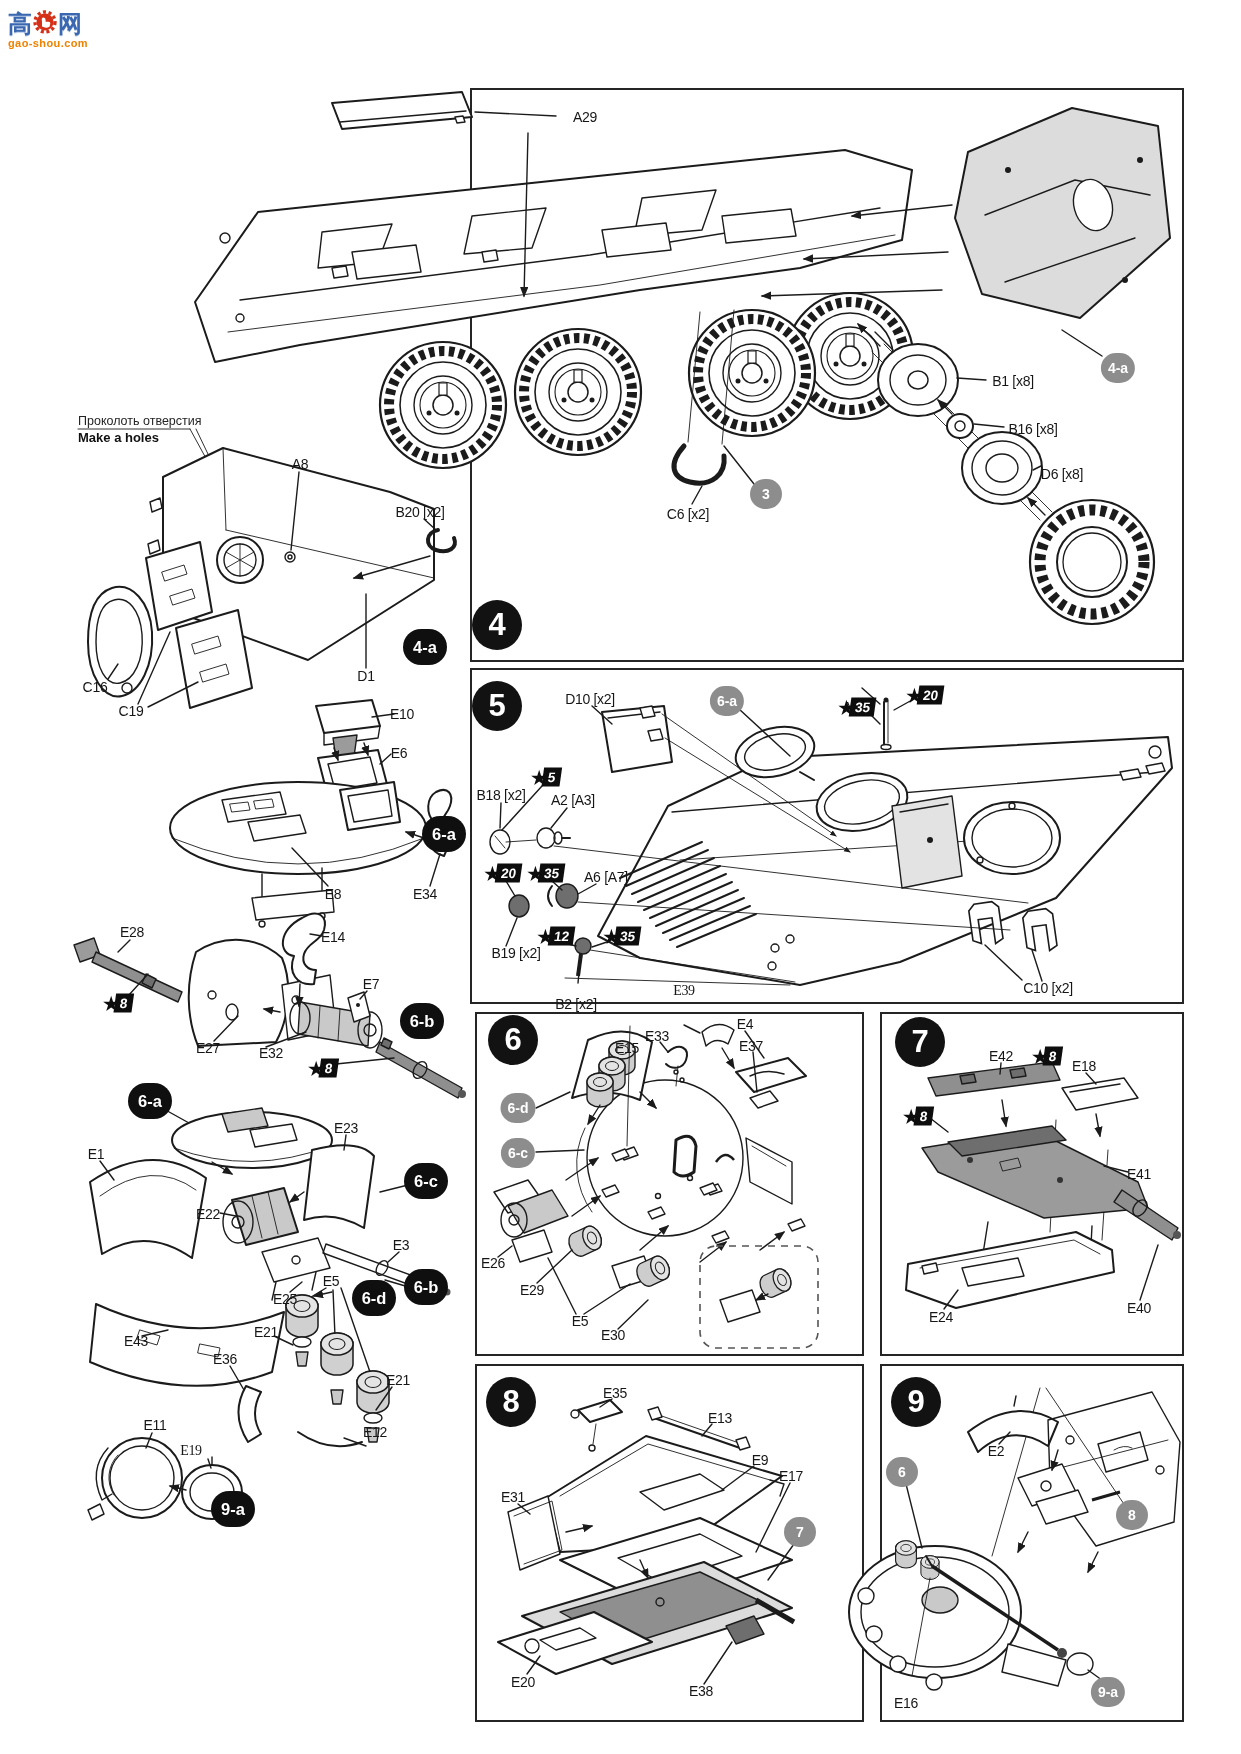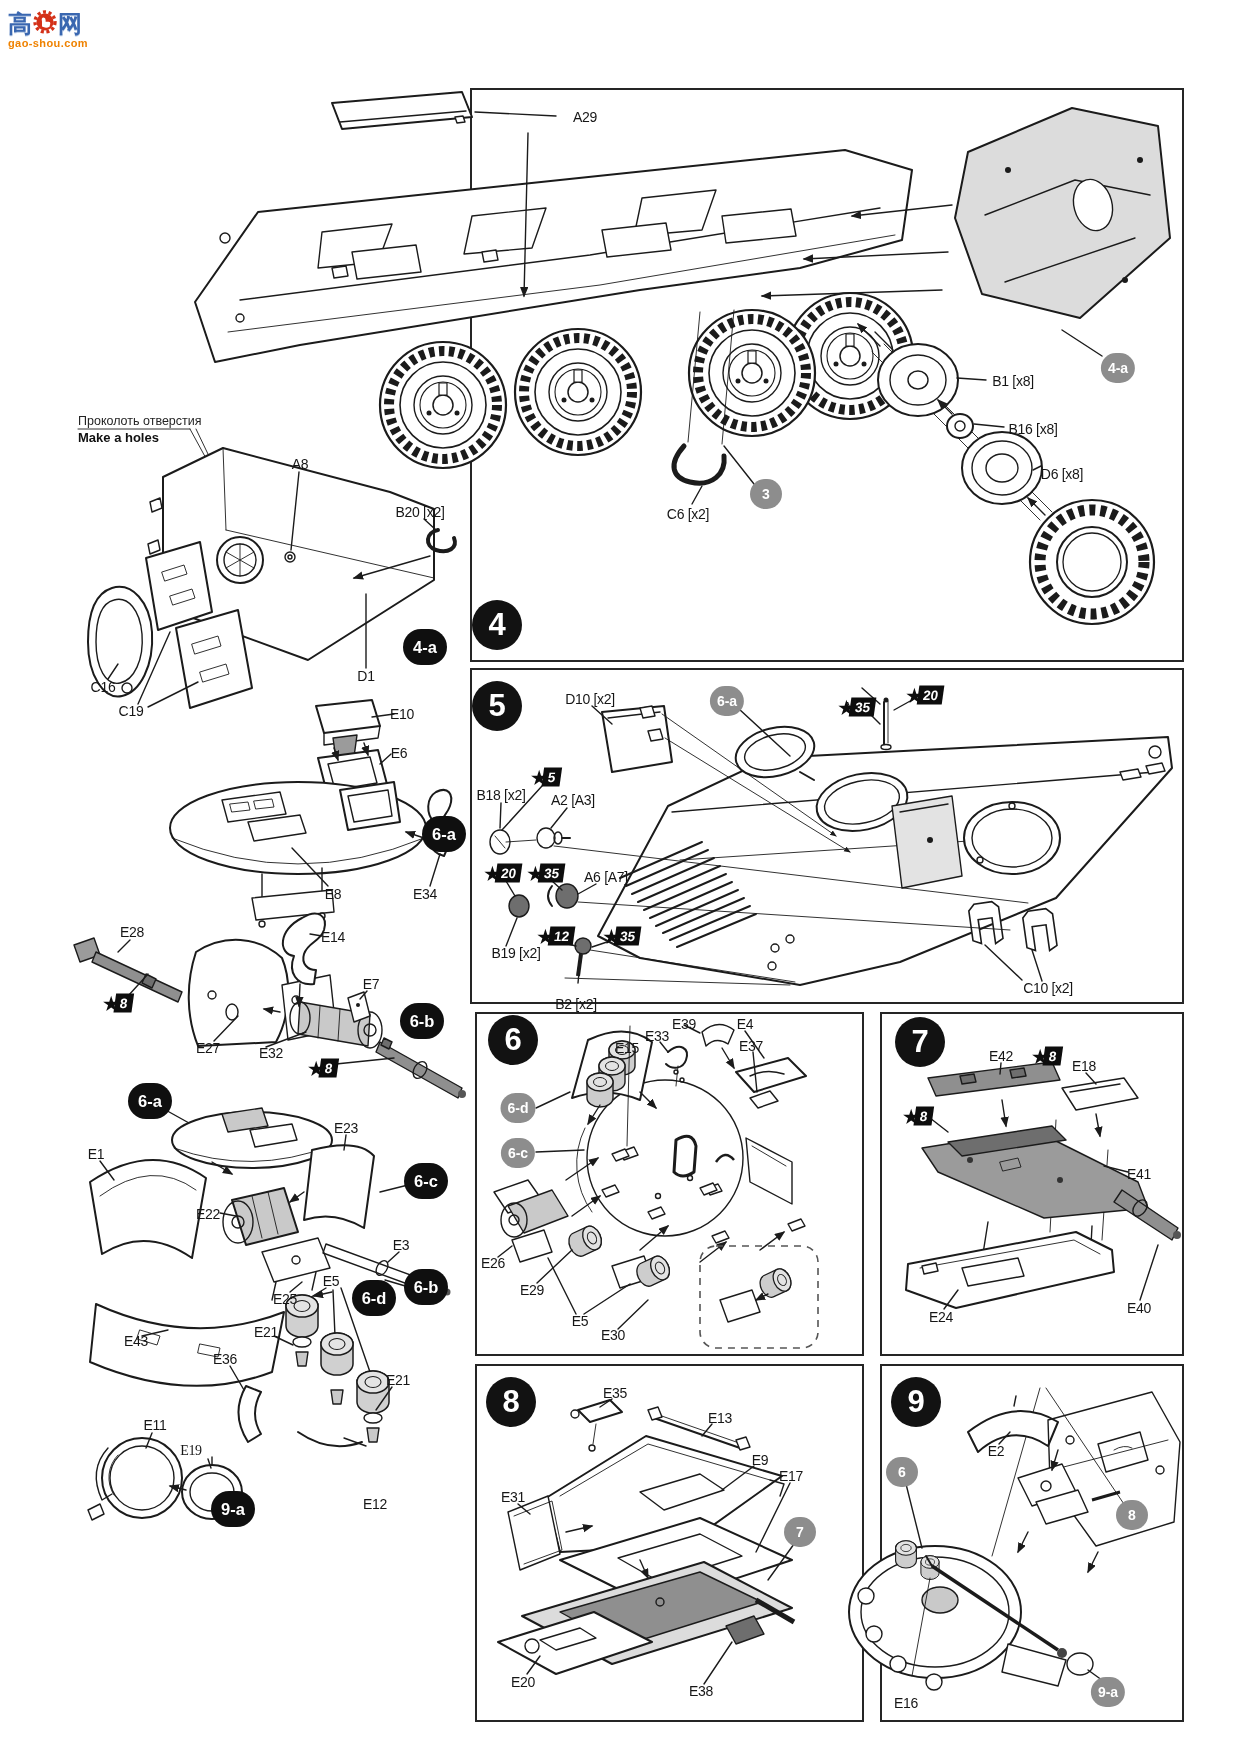--- a/index.html
+++ b/index.html
@@ -600,21 +600,21 @@
       <div class="ann part" style="left: 1013px; top: 381px;">B1 [x8]</div>
       <div class="ann part" style="left: 1033px; top: 429px;">B16 [x8]</div>
       <div class="ann part" style="left: 1062px; top: 474px;">D6 [x8]</div>
       <div class="ann part" style="left: 688px; top: 514px;">C6 [x2]</div>
       <div class="ann subg" style="left: 766px; top: 494px;">3</div>
       <div class="ann noteru aleft" style="left: 78px; top: 421px;">Проколоть отверстия</div>
       <div class="ann noteen aleft" style="left: 78px; top: 437px;">Make a holes</div>
       <div class="ann part" style="left: 300px; top: 464px;">A8</div>
       <div class="ann part" style="left: 420px; top: 512px;">B20 [x2]</div>
       <div class="ann subb" style="left: 425px; top: 647px;">4-a</div>
-      <div class="ann part" style="left: 103px; top: 687px;">C16</div>
+      <div class="ann part" style="left: 95px; top: 687px;">C16</div>
       <div class="ann part" style="left: 131px; top: 711px;">C19</div>
       <div class="ann part" style="left: 366px; top: 676px;">D1</div>
       <div class="ann part" style="left: 402px; top: 714px;">E10</div>
       <div class="ann part" style="left: 399px; top: 753px;">E6</div>
       <div class="ann subb" style="left: 444px; top: 834px;">6-a</div>
       <div class="ann part" style="left: 333px; top: 894px;">E8</div>
       <div class="ann part" style="left: 425px; top: 894px;">E34</div>
       <div class="ann part" style="left: 132px; top: 932px;">E28</div>
       <div class="ann part" style="left: 333px; top: 937px;">E14</div>
       <div class="ann part" style="left: 371px; top: 984px;">E7</div>
@@ -636,21 +636,21 @@
       <div class="ann part" style="left: 208px; top: 1214px;">E22</div>
       <div class="ann part" style="left: 401px; top: 1245px;">E3</div>
       <div class="ann subb" style="left: 426px; top: 1287px;">6-b</div>
       <div class="ann part" style="left: 285px; top: 1299px;">E25</div>
       <div class="ann part" style="left: 136px; top: 1341px;">E43</div>
       <div class="ann part" style="left: 331px; top: 1281px;">E5</div>
       <div class="ann subb" style="left: 374px; top: 1298px;">6-d</div>
       <div class="ann part" style="left: 266px; top: 1332px;">E21</div>
       <div class="ann part" style="left: 225px; top: 1359px;">E36</div>
       <div class="ann part" style="left: 398px; top: 1380px;">E21</div>
-      <div class="ann part" style="left: 375px; top: 1504px;">E12</div>
+      <div class="ann part" style="left: 375px; top: 1432px;">E12</div>
       <div class="ann part" style="left: 155px; top: 1425px;">E11</div>
       <div class="ann part" style="left: 191px; top: 1451px; font-family: Liberation Serif, serif;">E19</div>
       <div class="ann subb" style="left: 233px; top: 1509px;">9-a</div>
       <div class="ann part" style="left: 590px; top: 699px;">D10 [x2]</div>
       <div class="ann subg" style="left: 727px; top: 701px;">6-a</div>
       <div class="ann part" style="left: 851px; top: 683px; margin-top: 24px;">A4</div>
       <div class="ann star" style="left: 924px; top: 695px;">
         <span class="sg">★</span>
         <span class="sn">20</span>
       </div>
@@ -678,21 +678,21 @@
         <span class="sn">12</span>
       </div>
       <div class="ann star" style="left: 621px; top: 936px;">
         <span class="sg">★</span>
         <span class="sn">35</span>
       </div>
       <div class="ann part" style="left: 504px; top: 953px; padding-left: 24px;">B19 [x2]</div>
       <div class="ann part" style="left: 576px; top: 1004px; text-align: center;">B2 [x2]</div>
       <div class="ann part" style="left: 1048px; top: 988px;">C10 [x2]</div>
       <div class="ann part" style="left: 627px; top: 1020px; margin-top: 28px;">E15</div>
-      <div class="ann part" style="left: 684px; top: 1024px;">E39</div>
+      <div class="ann part" style="left: 684px; top: 991px; font-family: Liberation Serif, serif;">E39</div>
       <div class="ann part" style="left: 657px; top: 1036px;">E33</div>
       <div class="ann part" style="left: 745px; top: 1024px;">E4</div>
       <div class="ann part" style="left: 751px; top: 1046px;">E37</div>
       <div class="ann subg" style="left: 518px; top: 1108px;">6-d</div>
       <div class="ann subg" style="left: 518px; top: 1153px;">6-c</div>
       <div class="ann part" style="left: 493px; top: 1263px;">E26</div>
       <div class="ann part" style="left: 532px; top: 1290px;">E29</div>
       <div class="ann part" style="left: 580px; top: 1321px;">E5</div>
       <div class="ann part" style="left: 613px; top: 1335px;">E30</div>
       <div class="ann part" style="left: 1001px; top: 1056px;">E42</div>

